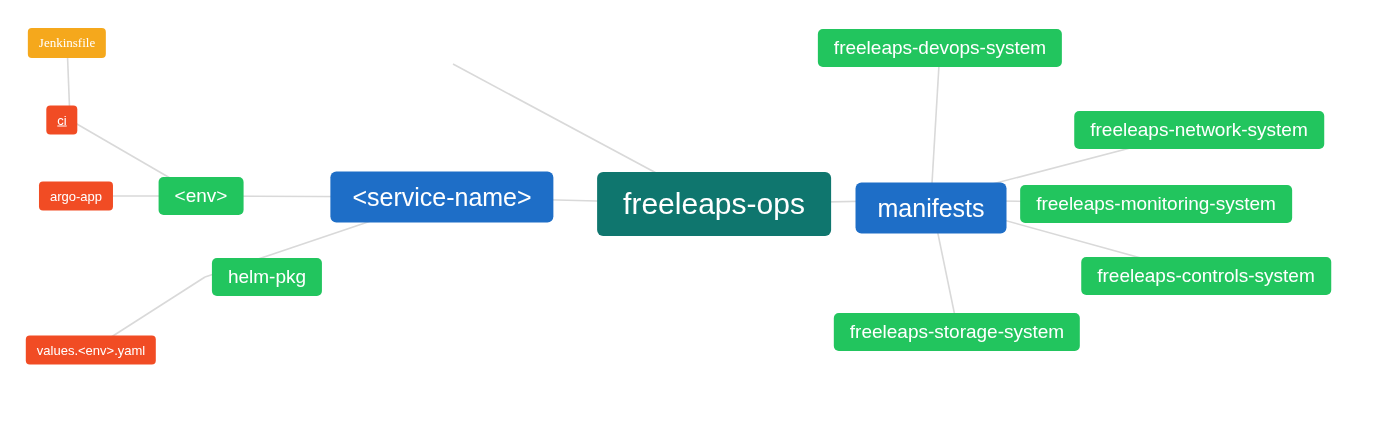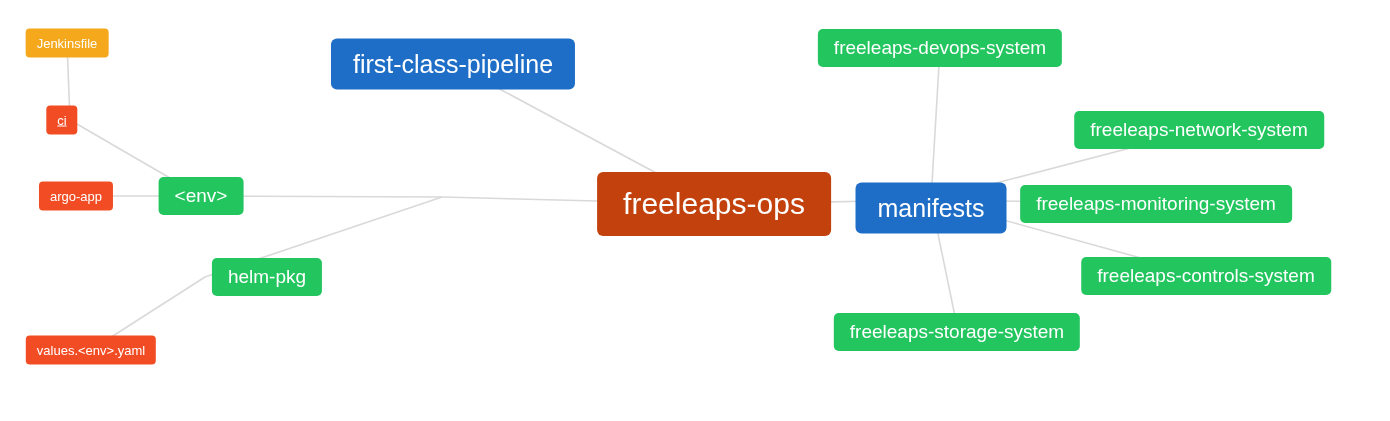--- a/index.html
+++ b/index.html
@@ -37,25 +37,25 @@
     border-radius: 5px;
     cursor: pointer;
     user-select: none;
   }
   
   .xl { font-size: 30px; padding: 15px 26px; border-radius: 6px; }
   .lg { font-size: 25px; padding: 11px 22px; border-radius: 6px; }
   .md { font-size: 19px; padding: 8px 16px; }
   .sm { font-size: 13px; padding: 7px 11px; border-radius: 4px; }
   
-  .dark   { background: #c2410c; }
+  .dark   { background: #0f766e; }
   .blue   { background: #1e6ec7; }
   .green  { background: #22c55e; }
   .red    { background: #f14c24; }
-  .orange { background: #f5a81c; }
+  .orange { background: #f5a81c; font-family: Liberation Serif, serif; }
 </style>
 </head>
 <body>
 
 <div id="canvas">
 
   <svg class="edges" width="1390" height="421">
     <line class="edge" x1="67" y1="43" x2="70" y2="120"></line>
     <line class="edge" x1="70" y1="120" x2="201" y2="196"></line>
     <line class="edge" x1="76" y1="196" x2="201" y2="196"></line>
@@ -69,24 +69,24 @@
     <line class="edge" x1="931" y1="200" x2="1199" y2="130"></line>
     <line class="edge" x1="931" y1="200" x2="1211" y2="204"></line>
     <line class="edge" x1="931" y1="200" x2="1206" y2="276"></line>
     <line class="edge" x1="931" y1="200" x2="957" y2="326"></line>
   </svg>
 
   <div class="node dark xl" style="left:714px; top:204px;">
     <span>freeleaps-ops</span>
   </div>
 
-  <div class="node blue lg" style="left:453px; top:64px;">
-    <span>first-class-pipeline</span>
+
+  <div class="node blue lg" style="left:442px; top:197px;">
+    <span>&lt;service-name&gt;</span>
   </div>
-
 
   <div class="node blue lg" style="left:931px; top:208px;">
     <span>manifests</span>
   </div>
 
   <div class="node green md" style="left:201px; top:196px;">
     <span>&lt;env&gt;</span>
   </div>
 
   <div class="node green md" style="left:219px; top:277px;margin-left:48px;">

